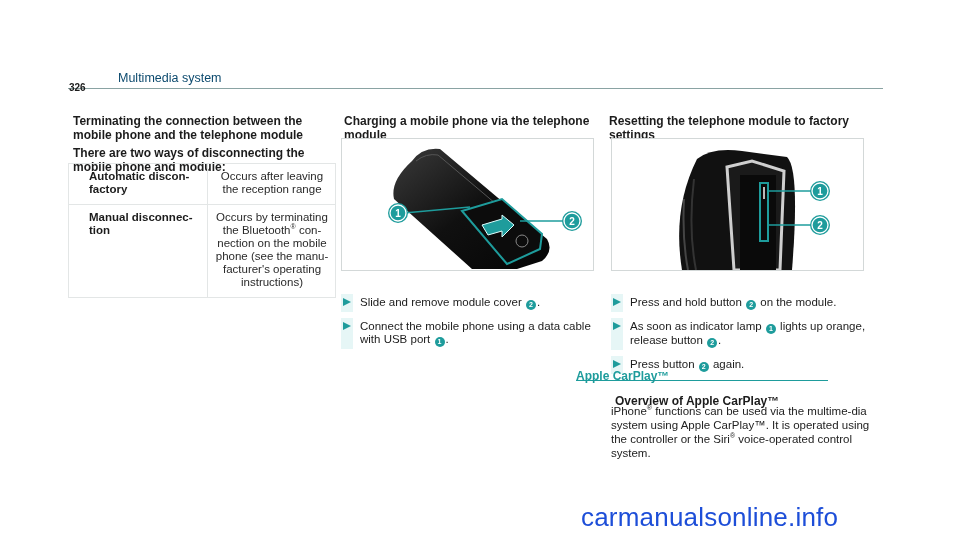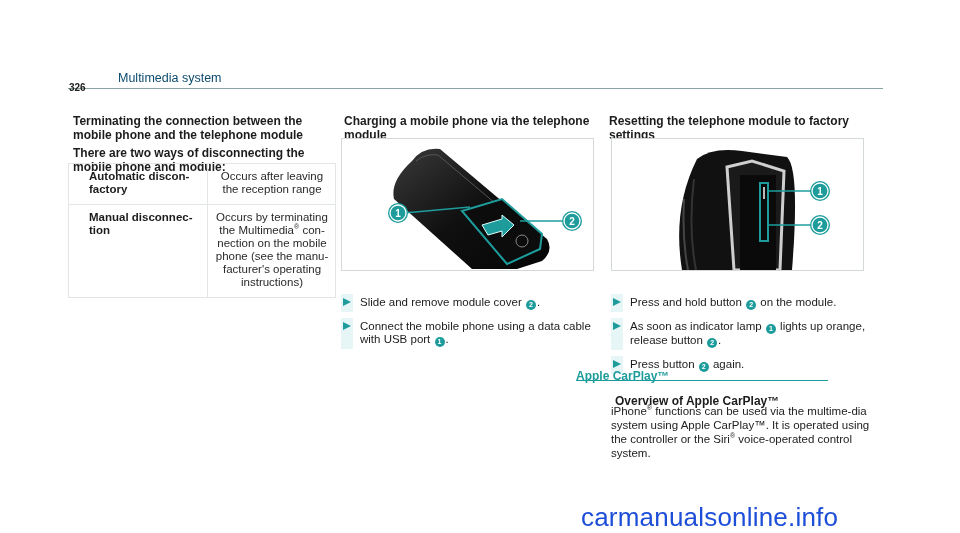--- a/index.html
+++ b/index.html
@@ -62,21 +62,21 @@
 <table class="disc">
   <tbody>
       <tr>
     <td class="k"><span>Automatic discon-</span><br><span>factory</span></td>
     <td class="v"><span>Occurs after leaving</span><br><span>the reception range</span></td>
   </tr>
   <tr>
     <td class="k"><span>Manual disconnec-</span><br><span>tion</span></td>
     <td class="v">
       <span>Occurs by terminating</span><br>
-      <span>the Multimedia</span><sup>®</sup><span> con-</span><br>
+      <span>the Bluetooth</span><sup>®</sup><span> con-</span><br>
       <span>nection on the mobile</span><br>
       <span>phone (see the manu-</span><br>
       <span>facturer's operating</span><br>
       <span>instructions)</span>
     </td>
   </tr>
 </tbody>
   </table>
 
 <h3 class="abs col2-title">Charging a mobile phone via the telephone module</h3>

